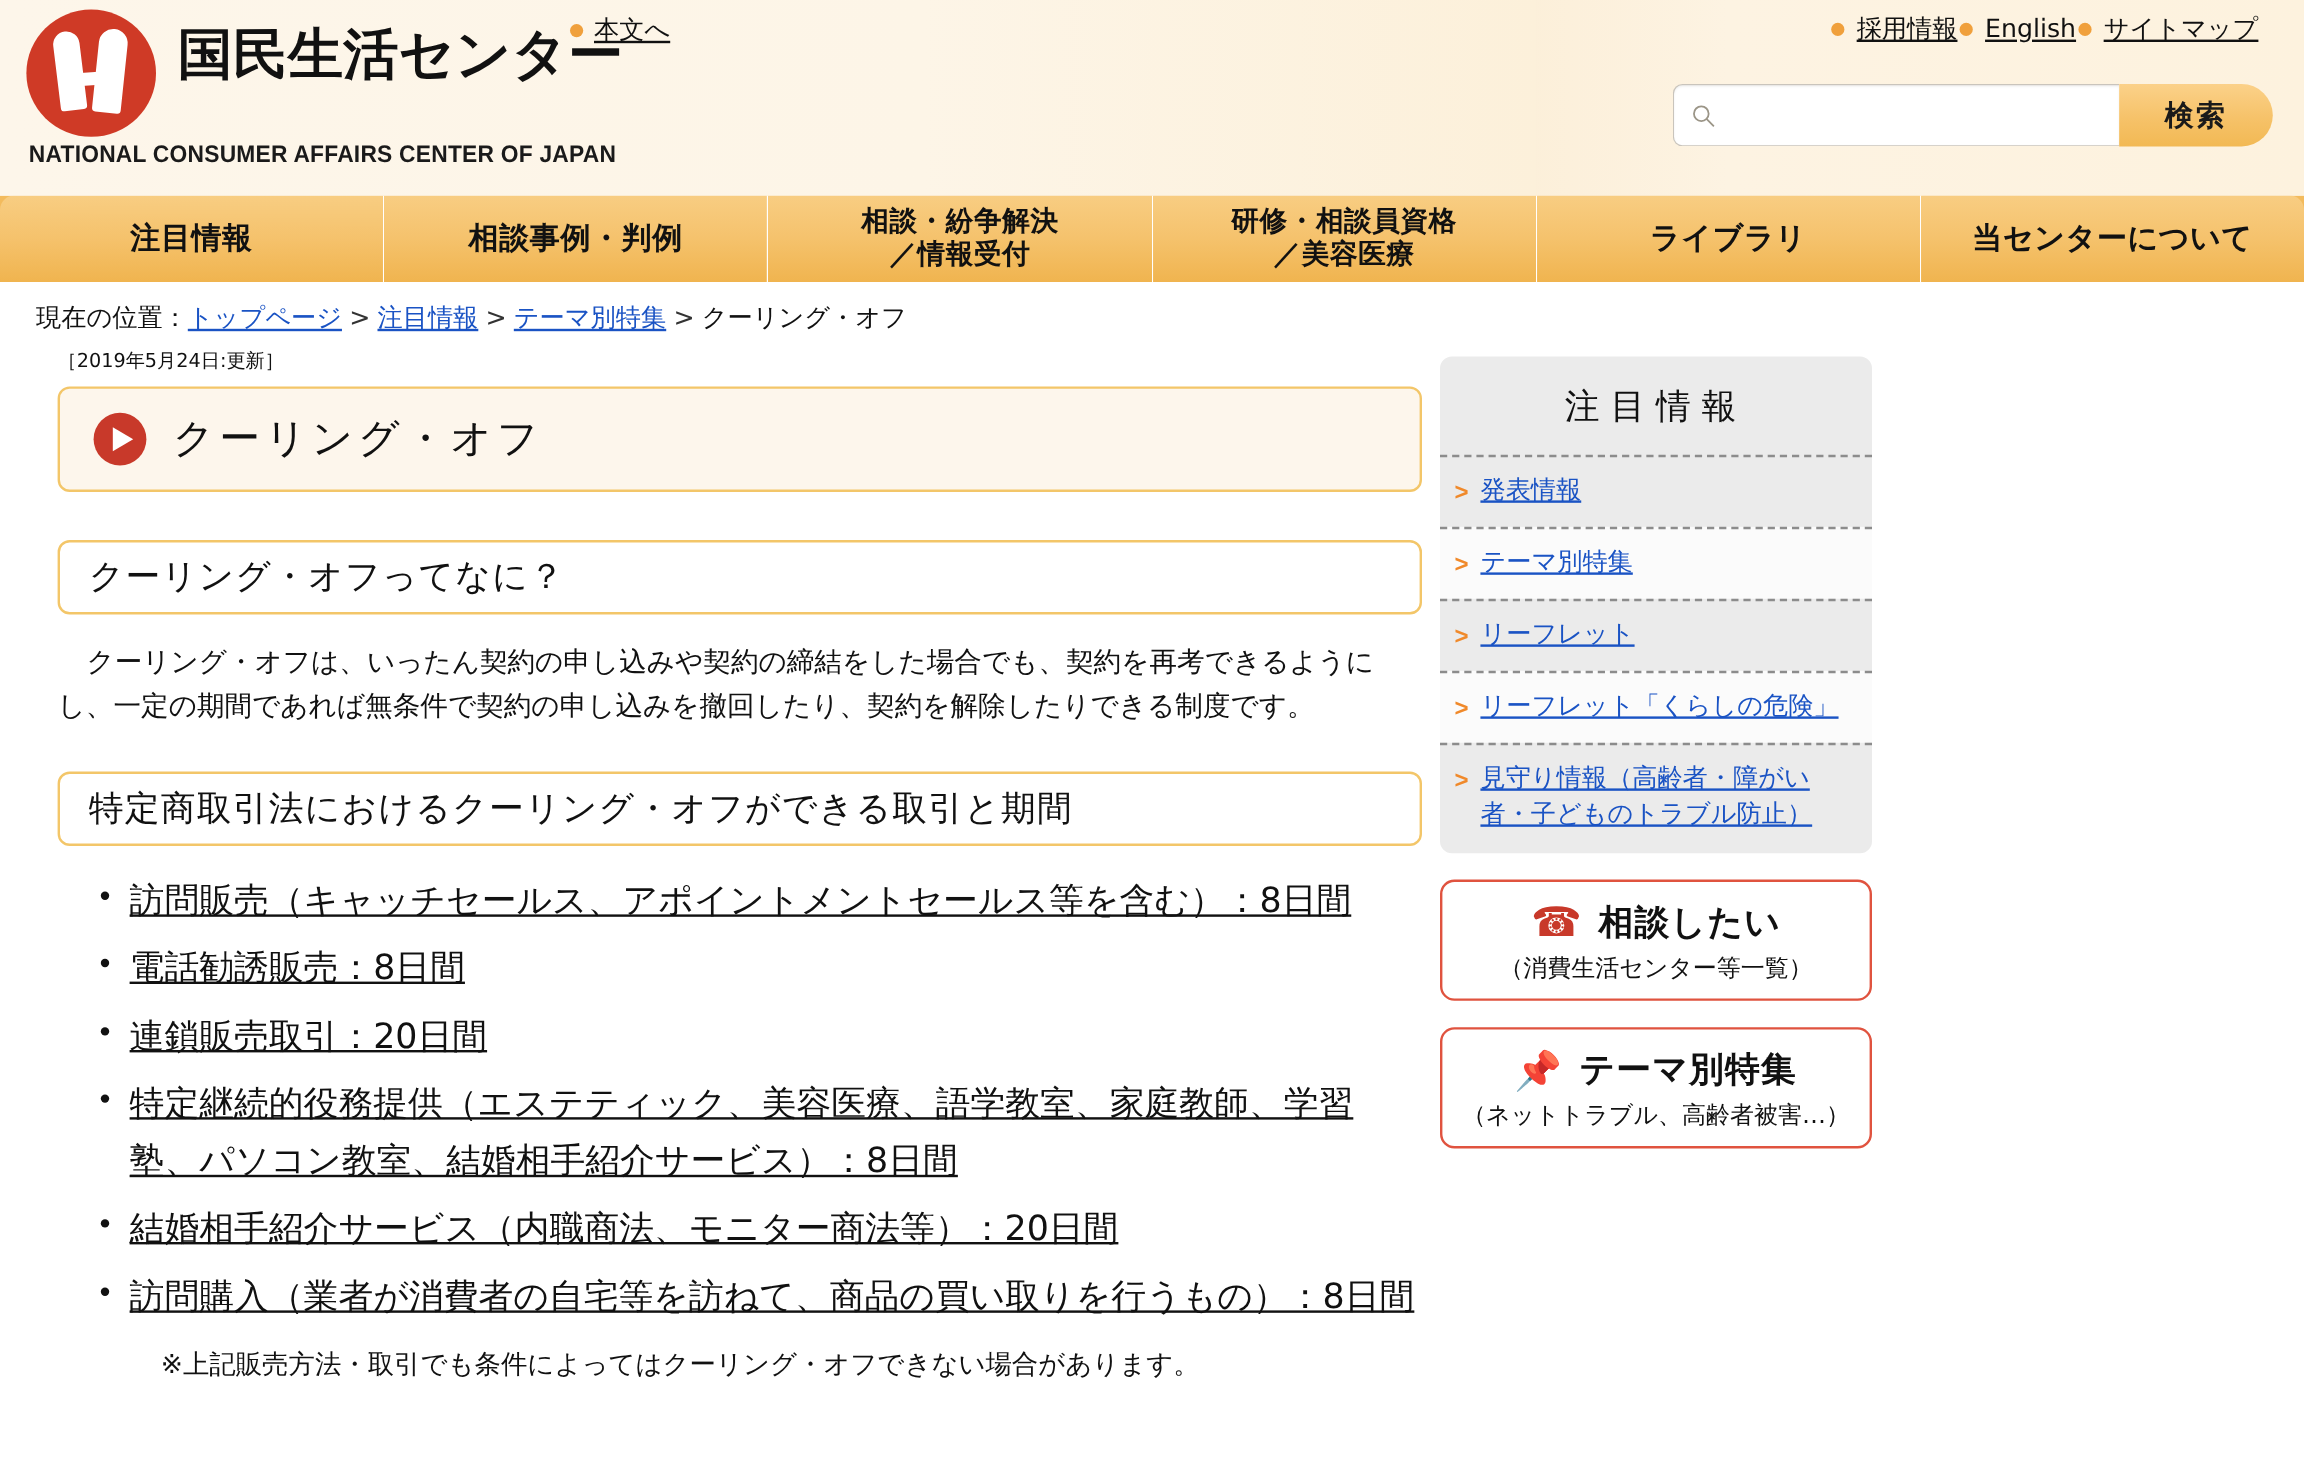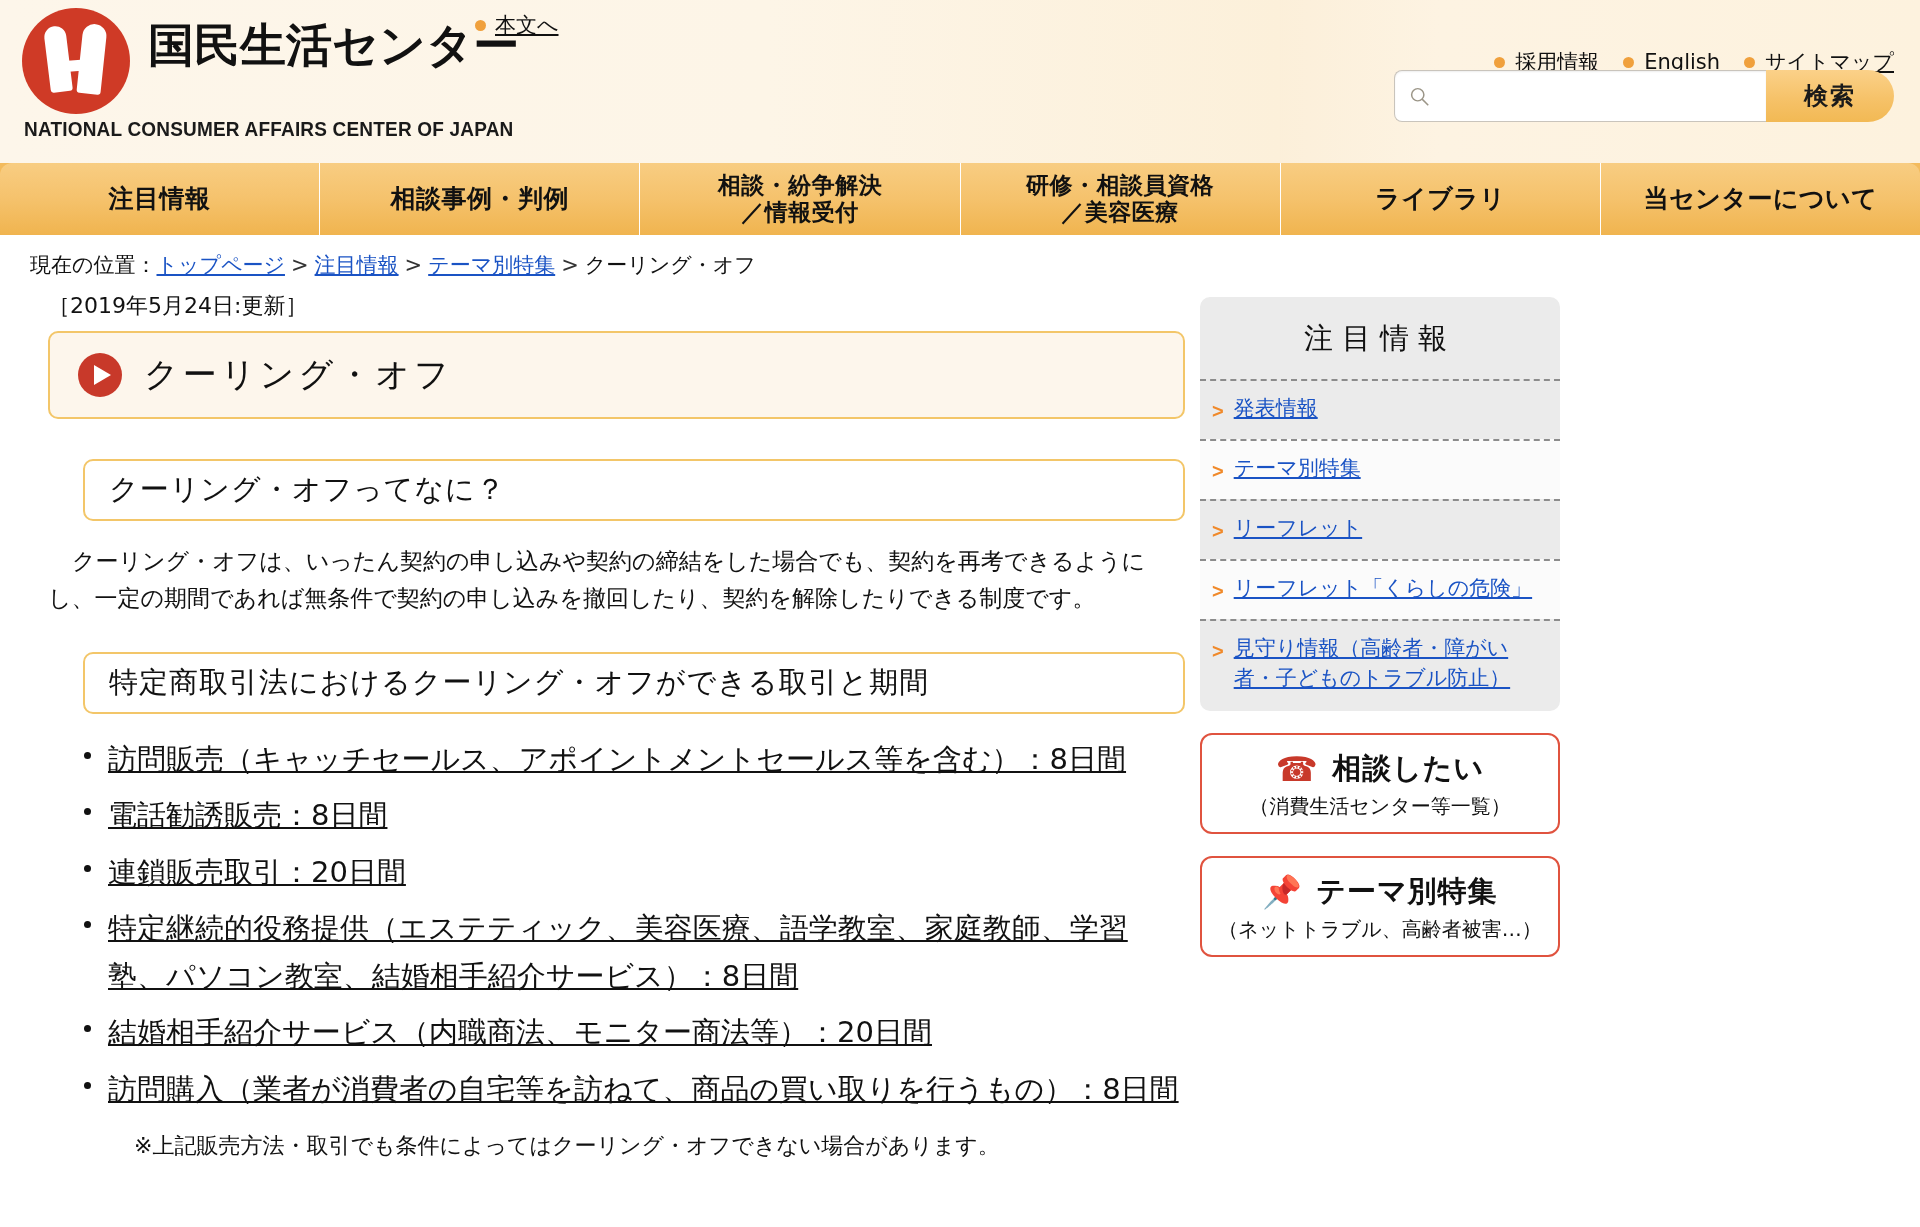--- a/index.html
+++ b/index.html
@@ -80,24 +80,23 @@
   }
   .dot {
     width: 11px; height: 11px; border-radius: 50%;
     background: #f0a03c; flex: none;
   }
   .hdr-a {
     color: #111; text-decoration: underline; font-size: 21px;
     font-family: "DejaVu Sans", sans-serif;
   }
   .util-nav {
-    position: absolute; right: 26px; top: 10px;
-    display: flex; align-items: center; gap: 24px;
+    position: absolute; right: 38px; top: 10px;
+    display: flex; align-items: center; gap: 2px;
     font-size: 21px;
-    margin-top: 38px;
   }
   .util-item { display: flex; align-items: center; gap: 10px; }
 
   .search-box {
     position: absolute; right: 26px; top: 70px;
     display: flex; align-items: stretch;
     height: 52px; width: 500px;
   }
   .search-field {
     flex: 1;
@@ -165,21 +164,21 @@
 
   
   .page {
     display: flex;
     padding: 0 20px 0 0;
   }
   .main { width: 1185px; padding-left: 48px; padding-top: 12px; }
   .aside { width: 360px; padding-top: 18px; margin-left: 15px; }
 
   .updated {
-    font-size: 22px; color: #111; margin-bottom: 10px;
+    font-size: 16px; color: #111; margin-bottom: 10px;
     font-family: "DejaVu Sans", sans-serif;
   }
 
   .title-box {
     border: 2px solid #f3c669;
     background: #fdf6ec;
     border-radius: 10px;
     height: 88px;
     display: flex; align-items: center;
     padding-left: 28px;
@@ -204,21 +203,20 @@
   }
 
   .sec-head {
     border: 2px solid #f3c669;
     border-radius: 10px;
     background: #ffffff;
     min-height: 62px;
     display: flex; align-items: center;
     padding: 6px 24px;
     margin-bottom: 22px;
-    margin-left: 35px;
   }
   .sec-head-text {
     font-family: "DejaVu Sans", sans-serif;
     font-size: 29px;
     color: #111;
     letter-spacing: 1px;
   }
 
   .body-p {
     font-size: 23px; line-height: 1.62; color: #111;

